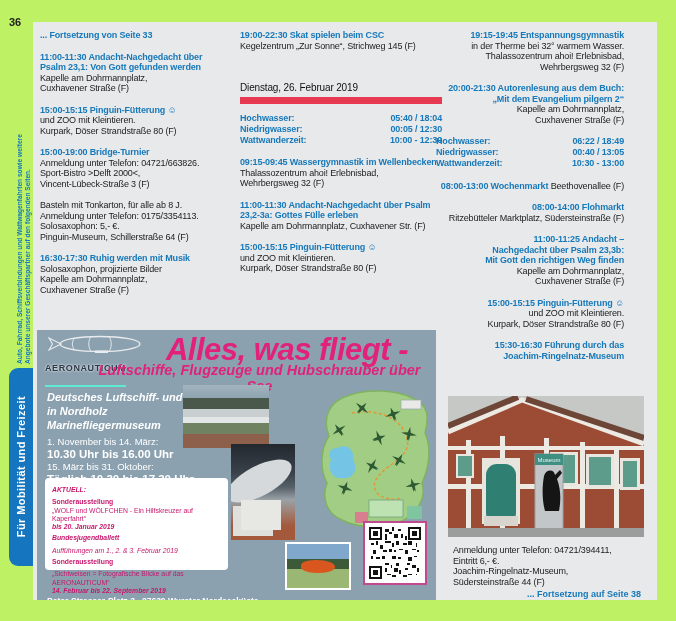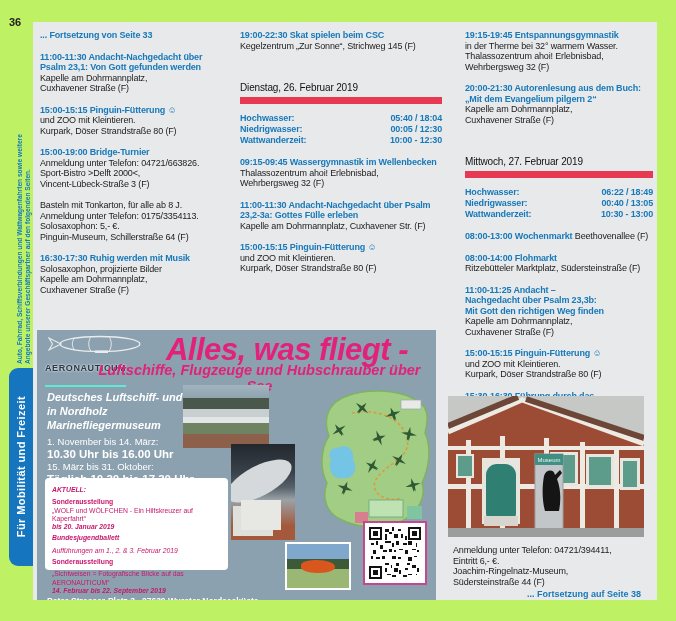--- a/index.html
+++ b/index.html
@@ -18,21 +18,21 @@
   #sidebar-tab { position:absolute; left:9px; top:368px; width:24px; height:198px;
     background:#1576bf; border-radius:9px 0 0 9px;
     display:flex; align-items:center; justify-content:center; }
   #sidebar-tab span { writing-mode:vertical-rl; transform:rotate(180deg);
     color:#fff; font-weight:bold; font-size:11px; letter-spacing:.4px; white-space:nowrap; }
 
   
   .col { position:absolute; top:30px; font-size:9px; line-height:10.5px; color:#1c1c1c; letter-spacing:-0.15px; }
   #col-0 { left:40px;  width:192px; }
   #col-1 { left:240px; width:202px; }
-  #col-2 { left:465px; width:188px; }
+  #col-2 { left:436px; width:188px;text-align:right; }
   .item { margin-bottom:11px; }
   .link { color:#1779b9; font-weight:bold; }
   .etitle { color:#1779b9; font-weight:bold; white-space:pre-line; }
   .etitle .einline { color:#1c1c1c; font-weight:normal; }
   .eline { white-space:pre-line; }
   .item.date { margin:32px 0 9px; }
   .date-label { color:#111; font-size:10px; margin-bottom:3px; }
   .date-bar { height:7px; background:#e73a52; }
   .tides { color:#1779b9; font-weight:bold; }
   .tide-row { display:flex; justify-content:space-between; line-height:11.2px; }
@@ -174,24 +174,20 @@
         <div class="etitle"><span>19:15-19:45 Entspannungsgymnastik</span></div>
         <div class="eline">in der Therme bei 32° warmem Wasser.</div>
         <div class="eline">Thalassozentrum ahoi! Erlebnisbad,</div>
         <div class="eline">Wehrbergsweg 32 (F)</div>
       </div>
       <div class="item event">
         <div class="etitle"><span>20:00-21:30 Autorenlesung aus dem Buch:
 „Mit dem Evangelium pilgern 2“</span></div>
         <div class="eline">Kapelle am Dohrmannplatz,</div>
         <div class="eline">Cuxhavener Straße (F)</div>
-      </div>
-      <div class="item date">
-        <div class="date-label">Mittwoch, 27. Februar 2019</div>
-        <div class="date-bar"></div>
       </div>
       <div class="item tides">
         <div class="tide-row">
           <span>Hochwasser:</span>
           <span>06:22 / 18:49</span>
         </div>
         <div class="tide-row">
           <span>Niedrigwasser:</span>
           <span>00:40 / 13:05</span>
         </div>

